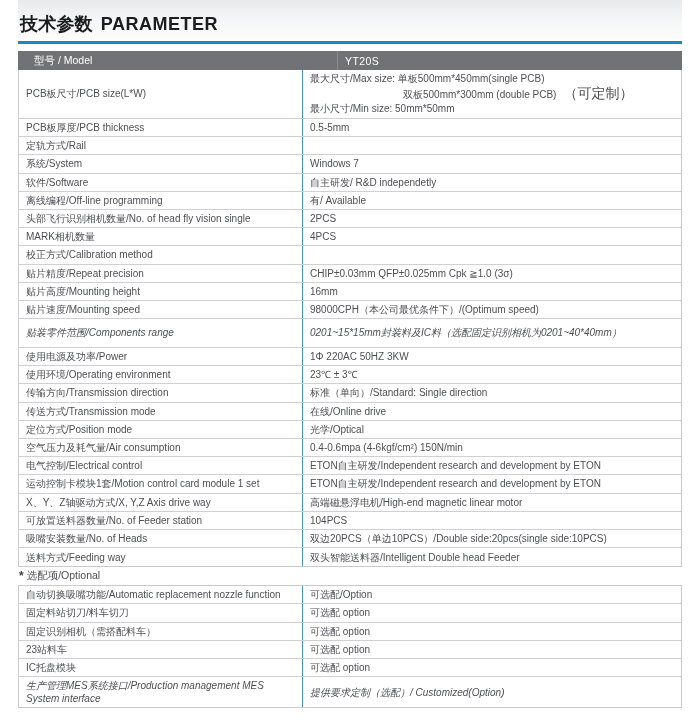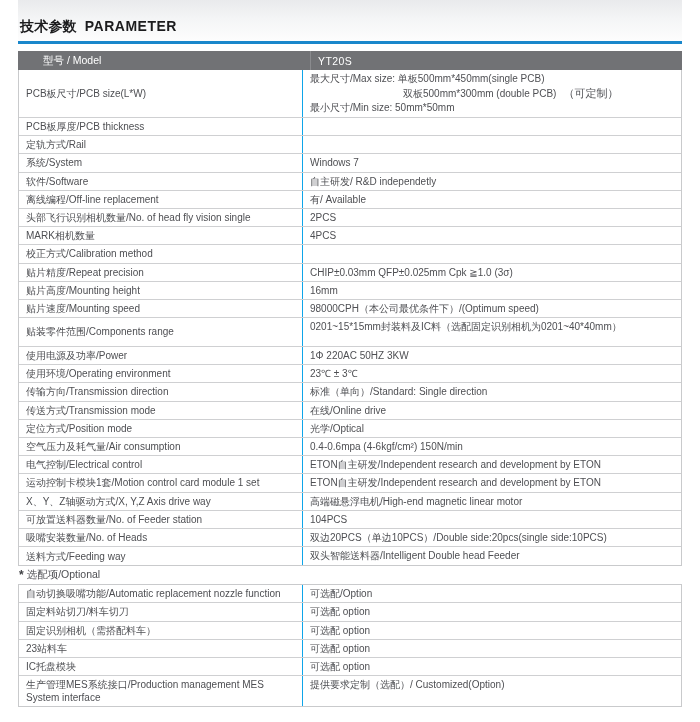--- a/index.html
+++ b/index.html
@@ -7,51 +7,51 @@
   body { height: 722px; overflow: hidden; }
   .wrap { margin-left: 18px; width: 664px; }
 
   
   .titleband {
     height: 41px;
     background: linear-gradient(180deg, #e9eaec 0%, #f4f5f6 45%, #fdfdfd 100%);
     display: flex; align-items: flex-end;
     padding: 0 0 5px 2px;
   }
-  .title { font-size: 14px; font-weight: bold; color: #1c1c1e; letter-spacing: 0.2px; }
+  .title { font-size: 18px; font-weight: bold; color: #1c1c1e; letter-spacing: 0.2px; }
   .title .en { margin-left: 8px; letter-spacing: 0.5px; }
   .accent { height: 3px; background: #1987cb; }
   .gap { height: 7px; }
 
   
   .thead {
     display: flex; align-items: stretch;
     background: #717275; color: #ffffff;
     height: 19px; font-size: 10.5px;
   }
-  .thead .c1 { width: 293px; display: flex; align-items: center; padding-left: 25px; border-right: 1px solid #8a8b8e; }
+  .thead .c1 { width: 320px; display: flex; align-items: center; padding-left: 16px; border-right: 1px solid #8a8b8e; }
   .thead .c2 { flex: 1; display: flex; align-items: center; padding-left: 7px; font-weight: normal; letter-spacing: 0.4px; }
 
   
   .tbl { border: 1px solid #c9cacc; border-top: none; }
   .tbl.bordered-top { border-top: 1px solid #c9cacc; }
   .tr { display: flex; min-height: 18px; border-bottom: 1px solid #cfd0d2; background: #ffffff; }
   .tr:last-child { border-bottom: none; }
-  .tr.tall { min-height: 29px; }
+  .tr.tall { min-height: 29px; font-style: italic; }
   .tr.xtall { min-height: 47px; }
   .td {
     display: flex; flex-direction: column; justify-content: center;
     padding: 2px 6px 2px 7px;
     font-size: 10px; color: #4e4f53; line-height: 1.32;
   }
   .td.label { width: 284px; border-right: 1px solid #0ea5e9; }
-  .td.value { flex: 1; justify-content: space-between; }
+  .td.value { flex: 1; }
   .vline { white-space: nowrap; line-height: 14px; }
   .vline.indent { padding-left: 93px; }
-  .note { font-size: 11px; padding-left: 7px; }
+  .note { font-size: 14px; padding-left: 7px; }
 
   
   .optlabel {
     display: flex; align-items: center;
     height: 18px; font-size: 10.5px; color: #4e4f53; padding-left: 1px;
   }
   .optlabel .star { font-weight: bold; font-size: 12px; margin-right: 3px; color: #3f4044; }
 </style>
 </head>
 <body>
@@ -75,34 +75,35 @@
       <div class="tr xtall">
         <div class="td label">PCB板尺寸/PCB size(L*W)</div>
         <div class="td value">
           <div class="vline"><span>最大尺寸/Max size:  单板500mm*450mm(single PCB)</span></div>
           <div class="vline indent"><span>双板500mm*300mm (double PCB)</span><span class="note">（可定制）</span></div>
           <div class="vline"><span>最小尺寸/Min size:  50mm*50mm</span></div>
         </div>
       </div>
       <div class="tr">
         <div class="td label">PCB板厚度/PCB thickness</div>
+        <div class="td value">0.5-5mm</div>
       </div>
       <div class="tr">
         <div class="td label">定轨方式/Rail</div>
       </div>
       <div class="tr">
         <div class="td label">系统/System</div>
         <div class="td value">Windows 7</div>
       </div>
       <div class="tr">
         <div class="td label">软件/Software</div>
         <div class="td value">自主研发/ R&amp;D independetly</div>
       </div>
       <div class="tr">
-        <div class="td label">离线编程/Off-line replacement</div>
+        <div class="td label">离线编程/Off-line programming</div>
         <div class="td value">有/ Available</div>
       </div>
       <div class="tr">
         <div class="td label">头部飞行识别相机数量/No. of head fly vision single</div>
         <div class="td value">2PCS</div>
       </div>
       <div class="tr">
         <div class="td label">MARK相机数量</div>
         <div class="td value">4PCS</div>
       </div>

